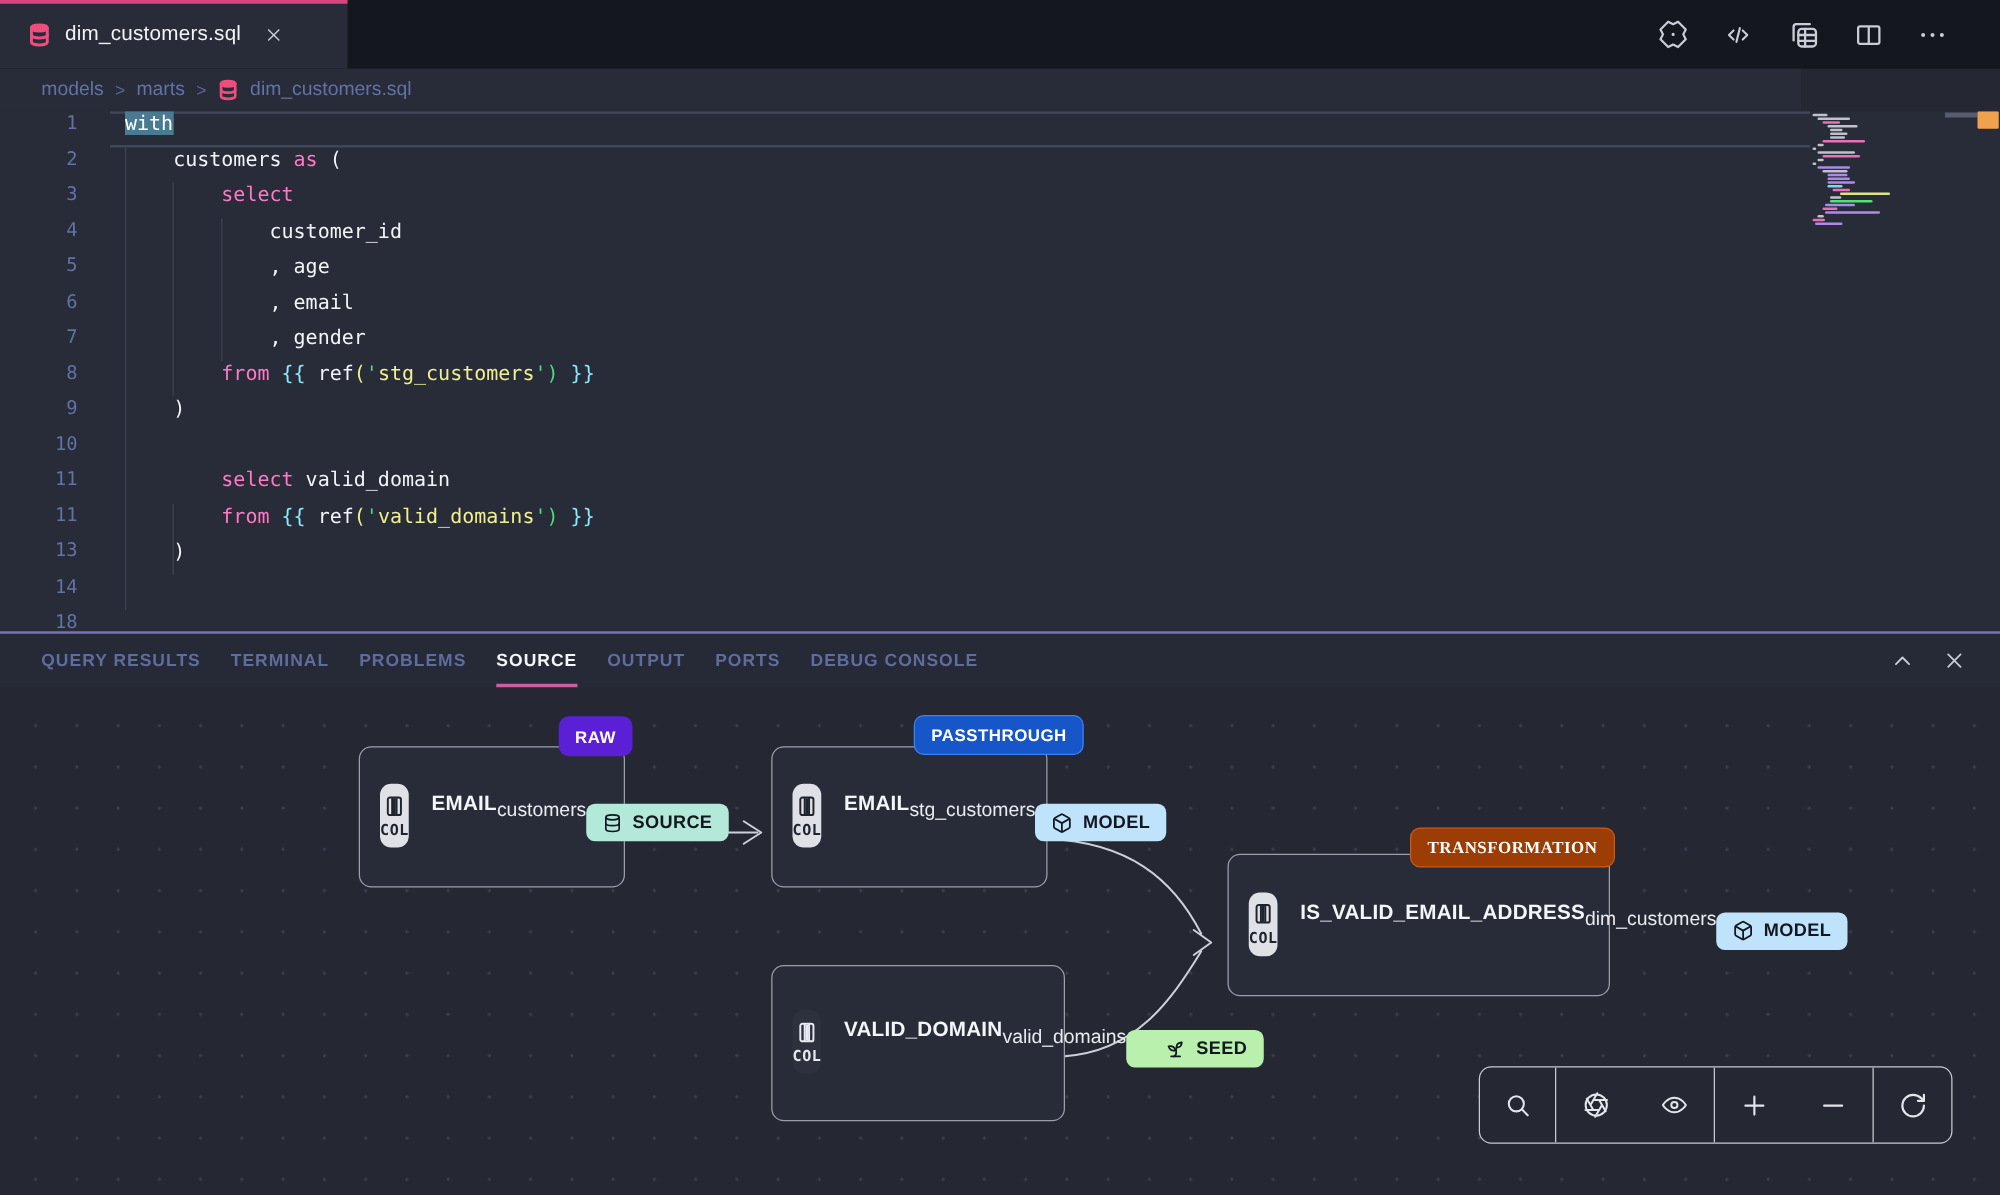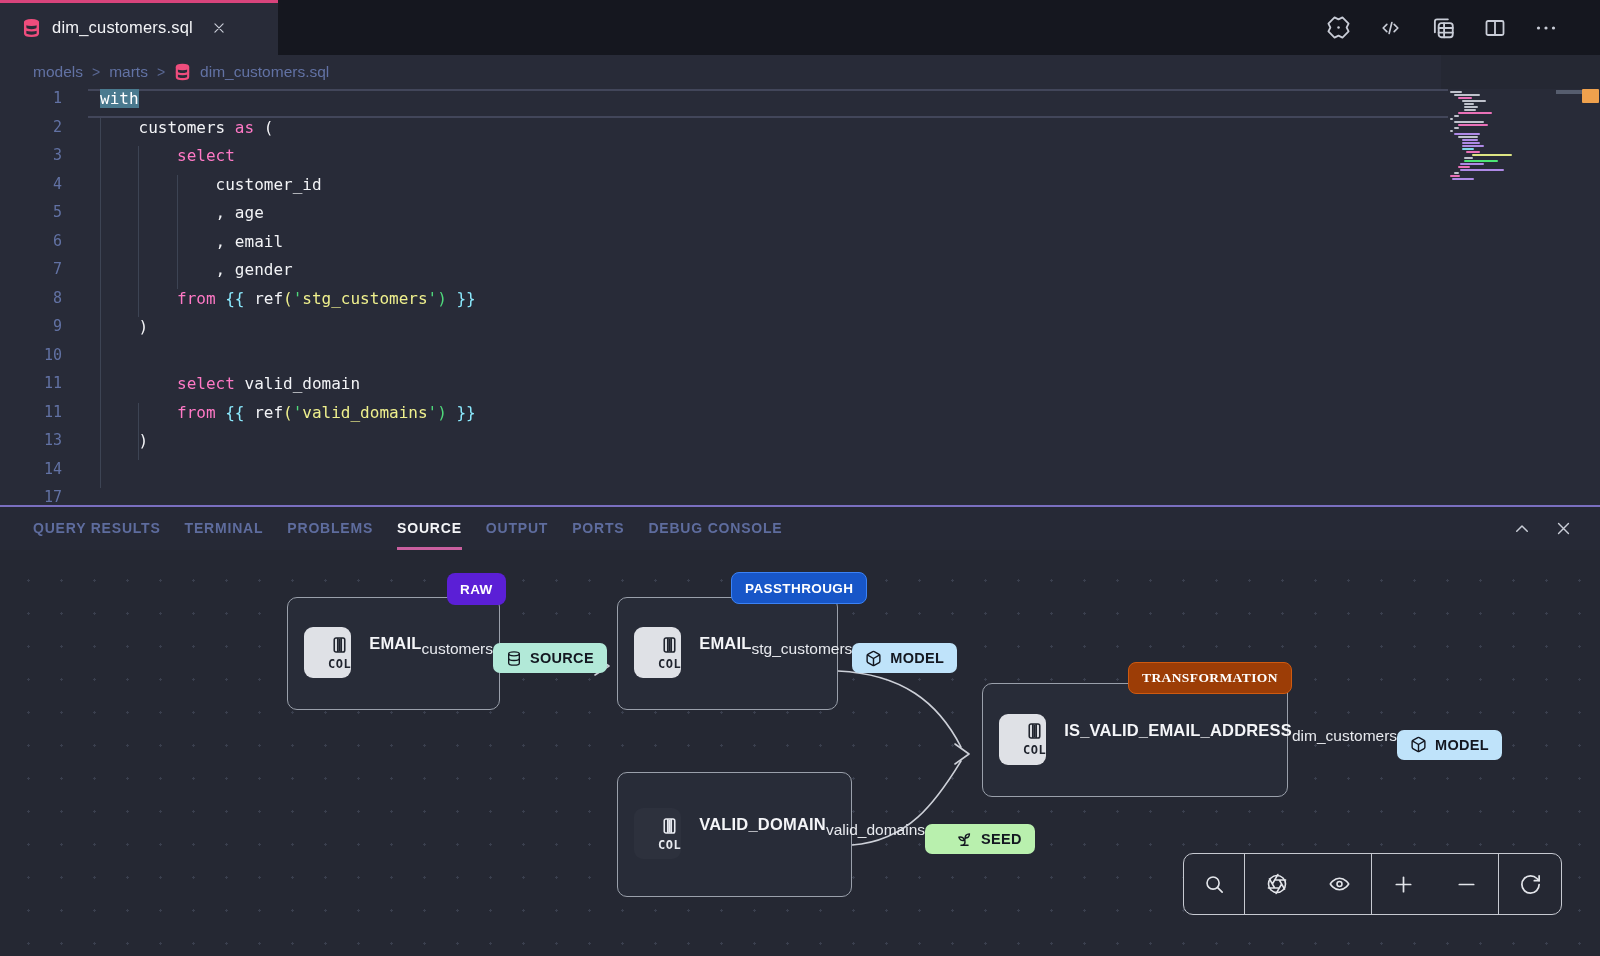--- a/index.html
+++ b/index.html
@@ -44,21 +44,21 @@
   .ptab{display:flex;align-items:center;color:var(--panel_tab);font-size:14px;font-weight:600;letter-spacing:.8px;cursor:pointer;border-bottom:3px solid transparent;padding-top:2px;}
   .ptab.active{color:#f4f5f8;border-bottom-color:var(--lineage_underline);}
   .panel-actions{margin-left:auto;display:flex;align-items:center;gap:24px;padding-right:28px;}
 
   
   .canvas{position:relative;width:1600px;height:406px;background-color:var(--canvas_bg);
     background-image:radial-gradient(circle,var(--dot) 1.1px,transparent 1.4px);
     background-size:33px 33px;background-position:12px 14px;overflow:hidden;}
   .edges{position:absolute;left:0;top:0;z-index:1;pointer-events:none;}
   .node{position:absolute;z-index:2;background:var(--node_bg);border:1.4px solid var(--node_border);border-radius:10px;display:flex;align-items:center;gap:18px;padding:0 16px;cursor:pointer;}
-  .chip{width:51px;height:51px;border-radius:9px;display:flex;flex-direction:column;align-items:center;justify-content:center;gap:1px;margin-top:-2px;padding-left:24px;}
+  .chip{width:51px;height:51px;border-radius:9px;display:flex;flex-direction:column;align-items:center;justify-content:center;gap:1px;margin-top:-2px;}
   .chip.light{background:var(--chip_light_bg);color:#20242e;}
   .chip.dark{background:var(--chip_dark_bg);color:#e8eaf0;}
   .chip .chip-label{font:700 12px "DejaVu Sans Mono",monospace;letter-spacing:.5px;}
   .node-body{display:flex;flex-direction:row;}
   .node-title{color:#f4f5f8;font-size:16.5px;font-weight:700;letter-spacing:.2px;}
   .node-sub{color:#e8eaef;font-size:15.5px;margin-top:6px;}
   .type-badge{display:inline-flex;align-items:center;gap:8px;height:30px;border-radius:7px;padding:0 13px;margin-top:9px;align-self:flex-start;color:var(--badge_dark_text);font-size:14.5px;font-weight:600;letter-spacing:.3px;}
   .type-badge svg{display:block;}
   .tb-source{background:var(--badge_source_bg);}
   .tb-model{background:var(--badge_model_bg);}
@@ -155,21 +155,21 @@
         <div class="ln">5</div>
         <div class="ln">6</div>
         <div class="ln">7</div>
         <div class="ln">8</div>
         <div class="ln">9</div>
         <div class="ln">10</div>
         <div class="ln">11</div>
         <div class="ln">11</div>
         <div class="ln">13</div>
         <div class="ln">14</div>
-        <div class="ln">17</div>
+        <div class="ln">18</div>
       </div>
     <div class="indent-guide" style="left:99.5px;top:28.5px;height:370px;"></div>
     <div class="indent-guide" style="left:138px;top:57px;height:171px;"></div>
     <div class="indent-guide" style="left:176.5px;top:85.5px;height:114px;"></div>
     <div class="indent-guide" style="left:138px;top:313.5px;height:57px;"></div>
     <div class="code">
         <div class="codeline"><span class="tk-sel">with</span></div>
         <div class="codeline"><span class="tk-fg">    customers </span><span class="tk-kw">as</span><span class="tk-fg"> (</span></div>
         <div class="codeline"><span class="tk-fg">        </span><span class="tk-kw">select</span></div>
         <div class="codeline"><span class="tk-fg">            customer_id</span></div>

